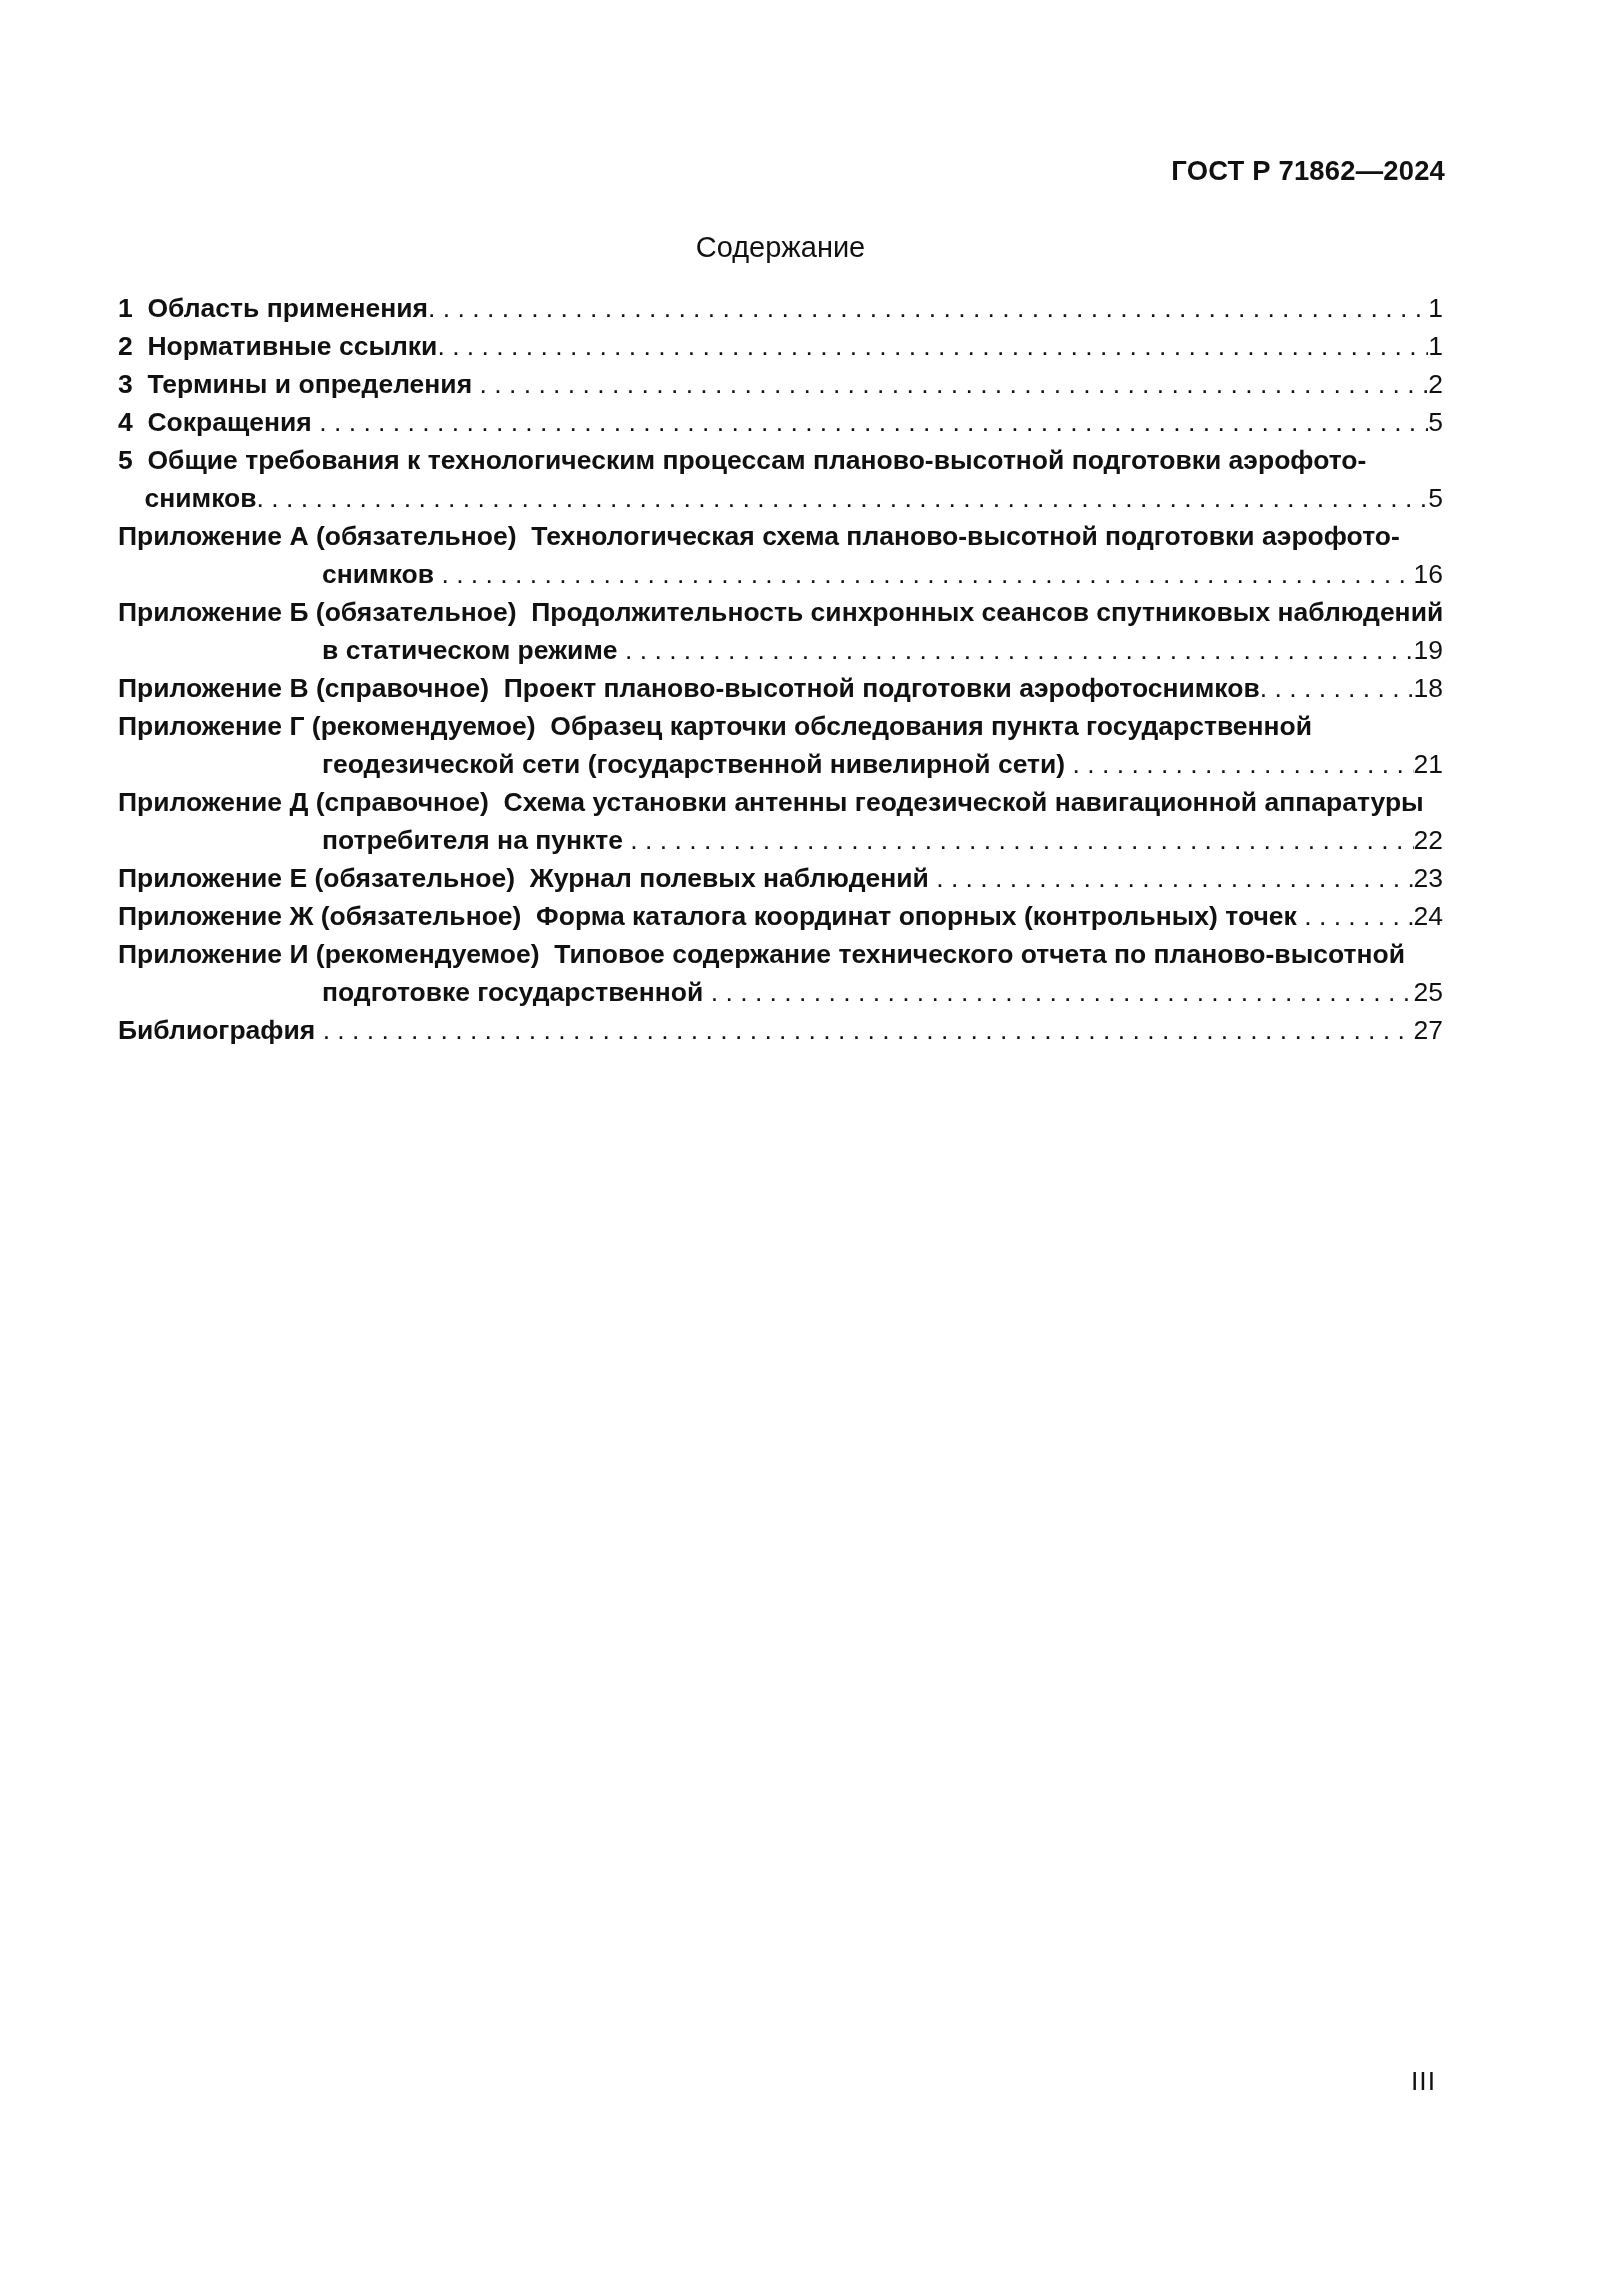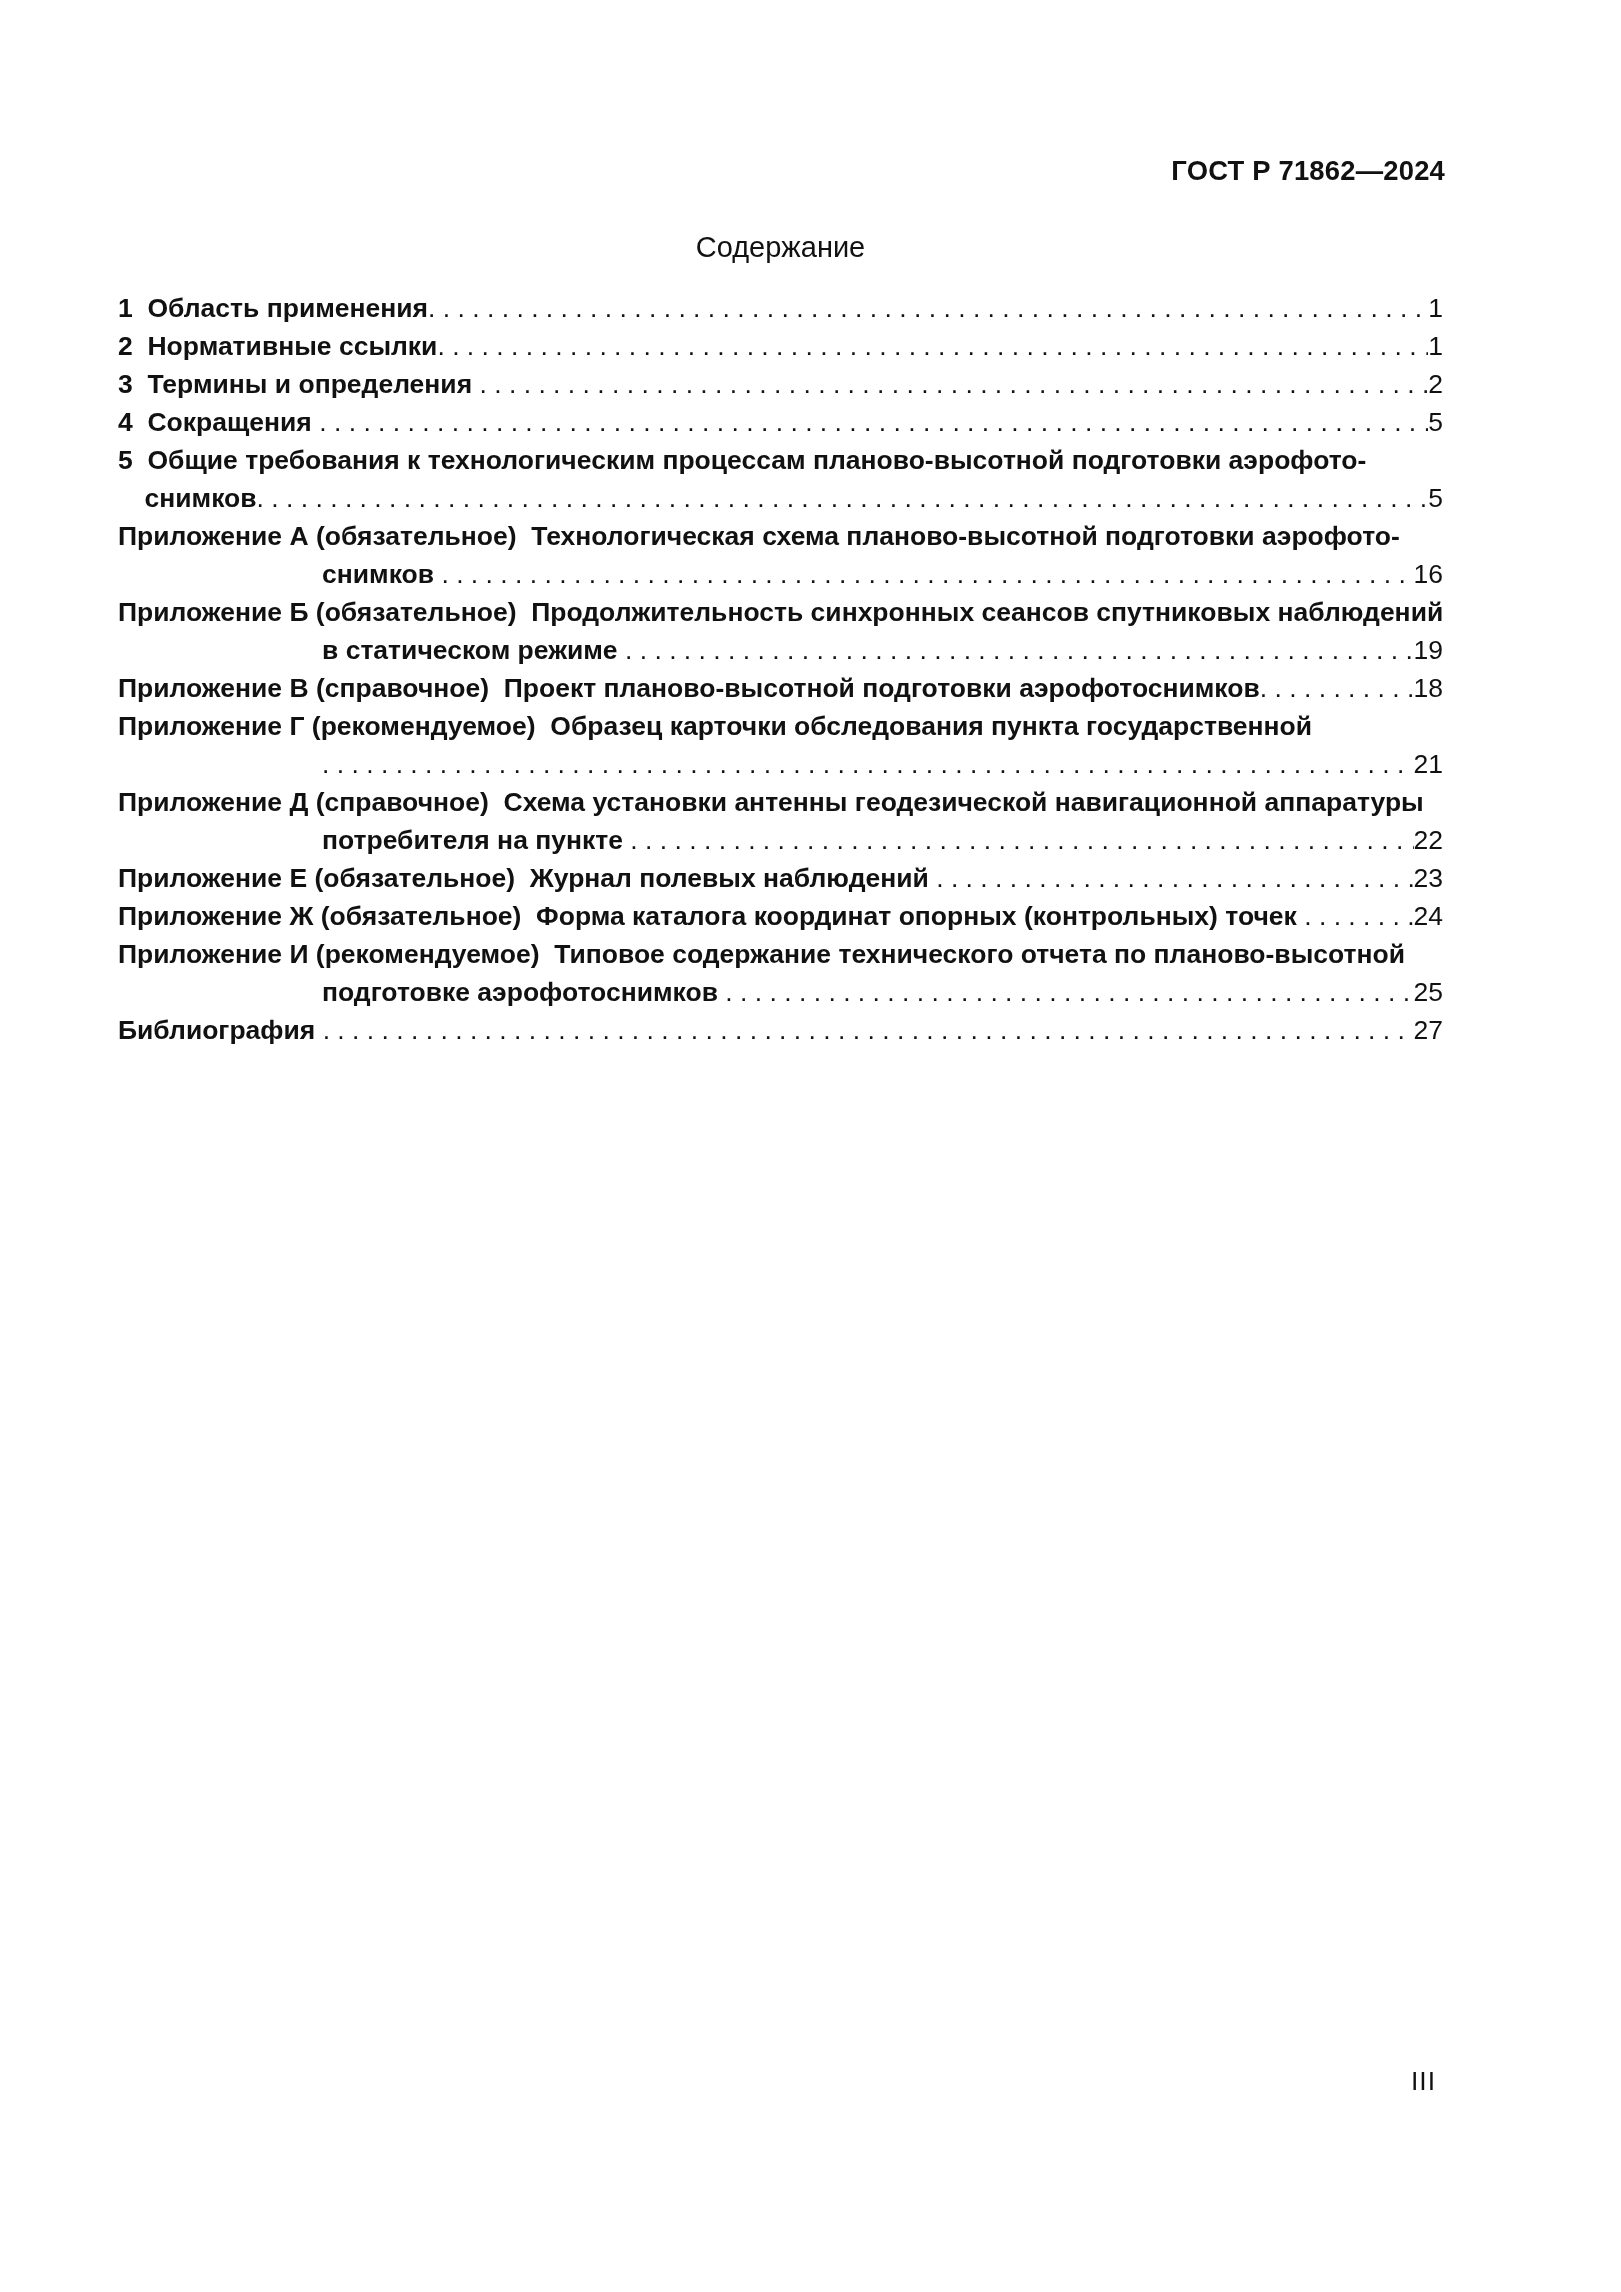--- a/index.html
+++ b/index.html
@@ -137,20 +137,21 @@
       <div class="toc-line indent-margin">
     <span class="toc-text">Приложение В (справочное)  Проект планово-высотной подготовки аэрофотоснимков</span>
     <span class="leader"></span>
     <span class="toc-page">18</span>
   </div>
       <div class="toc-line indent-margin">
     <span class="toc-text">Приложение Г (рекомендуемое)  Образец карточки обследования пункта государственной</span>
 
   </div>
       <div class="toc-line indent-app-cont">
+    <span class="toc-text">геодезической сети (государственной нивелирной сети) </span>
     <span class="leader"></span>
     <span class="toc-page">21</span>
   </div>
       <div class="toc-line indent-margin">
     <span class="toc-text">Приложение Д (справочное)  Схема установки антенны геодезической навигационной аппаратуры</span>
 
   </div>
       <div class="toc-line indent-app-cont">
     <span class="toc-text">потребителя на пункте </span>
     <span class="leader"></span>
@@ -164,21 +165,21 @@
       <div class="toc-line indent-margin">
     <span class="toc-text">Приложение Ж (обязательное)  Форма каталога координат опорных (контрольных) точек </span>
     <span class="leader"></span>
     <span class="toc-page">24</span>
   </div>
       <div class="toc-line indent-margin">
     <span class="toc-text">Приложение И (рекомендуемое)  Типовое содержание технического отчета по планово-высотной</span>
 
   </div>
       <div class="toc-line indent-app-cont">
-    <span class="toc-text">подготовке аэрофотоснимков </span>
+    <span class="toc-text">подготовке государственной </span>
     <span class="leader"></span>
     <span class="toc-page">25</span>
   </div>
       <div class="toc-line indent-margin">
     <span class="toc-text">Библиография </span>
     <span class="leader"></span>
     <span class="toc-page">27</span>
   </div>
     </div>
 

